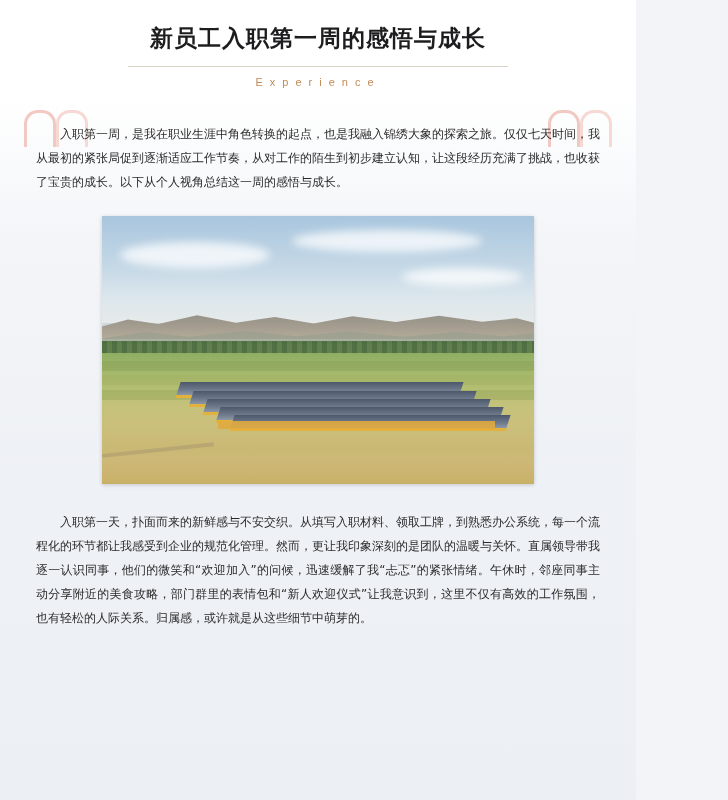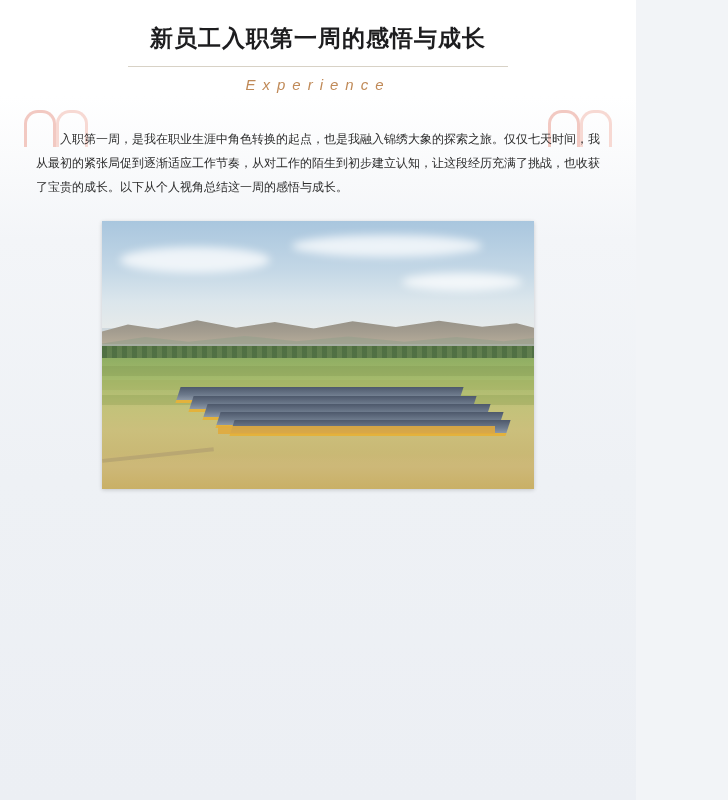--- a/index.html
+++ b/index.html
@@ -35,25 +35,24 @@
     font-family: "DejaVu Sans", "Liberation Sans", sans-serif;
   }
   .rule-wrap {
     margin: 12px auto 0 auto;
     width: 380px;
     height: 1px;
     background: #d8d2c6;
   }
   .subtitle {
     margin-top: 9px;
-    font-size: 15px;
+    font-size: 11px;
     letter-spacing: 7px;
     color: #c08a58;
     font-family: "Liberation Sans", sans-serif;
-    font-style: italic;
   }
 
   
   .deco {
     position: absolute;
     top: 110px;
     width: 74px;
     height: 40px;
     pointer-events: none;
   }
@@ -260,15 +259,16 @@
           <div class="barn b3"></div>
           <div class="barn b4"></div>
           <div class="barn b5"></div>
           <div class="yardwall"></div>
         </div>
         <div class="foreground"></div>
         <div class="road"></div>
       </div>
     </div>
 
+    <p class="para">入职第一天，扑面而来的新鲜感与不安交织。从填写入职材料、领取工牌，到熟悉办公系统，每一个流程化的环节都让我感受到企业的规范化管理。然而，更让我印象深刻的是团队的温暖与关怀。直属领导带我逐一认识同事，他们的微笑和“欢迎加入”的问候，迅速缓解了我“忐忑”的紧张情绪。午休时，邻座同事主动分享附近的美食攻略，部门群里的表情包和“新人欢迎仪式”让我意识到，这里不仅有高效的工作氛围，也有轻松的人际关系。归属感，或许就是从这些细节中萌芽的。</p>
 
   </div>
 </div>
 
 </body></html>

